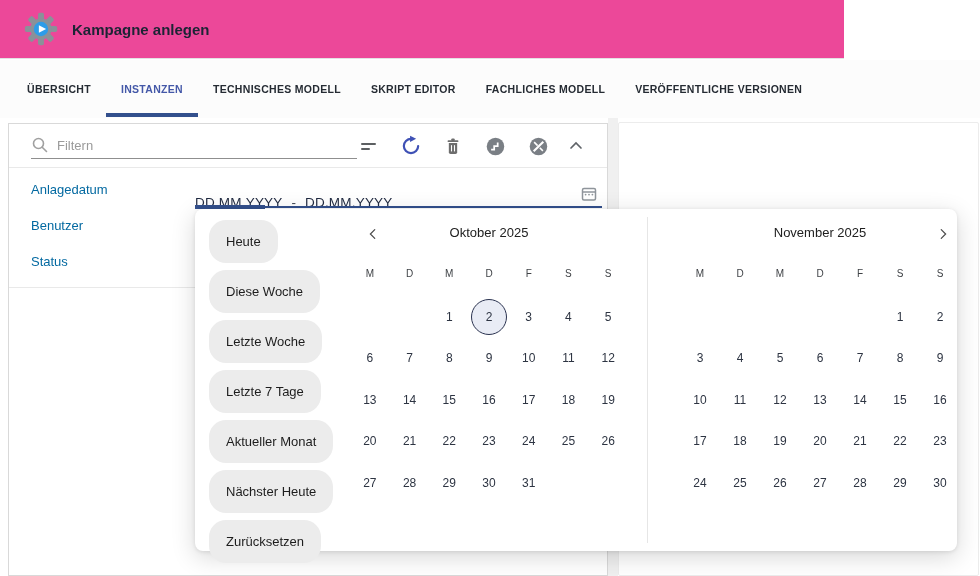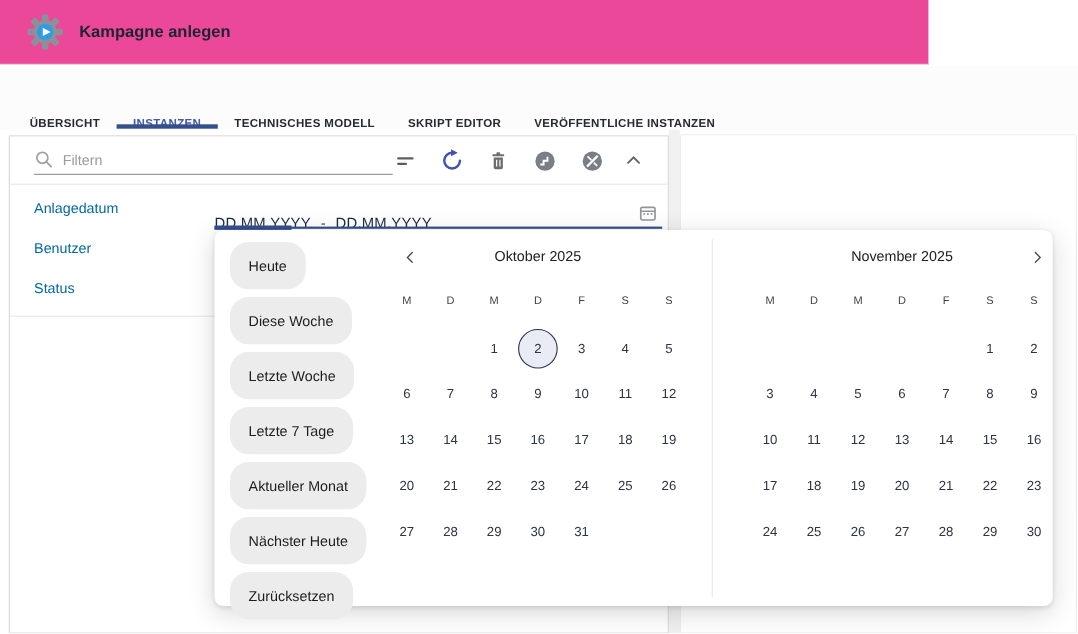--- a/index.html
+++ b/index.html
@@ -7,21 +7,21 @@
   body { font-family: "Liberation Sans", sans-serif; background:#ffffff; overflow:hidden; }
   #screen { position:relative; width:980px; height:576px; background:#ffffff; overflow:hidden; }
 
   
   .header { position:absolute; left:0; top:0; width:844px; height:59px; background:#ec4899; border-bottom:1px solid #e3e3e3; }
   .logo { position:absolute; left:24px; top:12px; width:34px; height:34px; }
   .app-title { position:absolute; left:72px; top:0; height:59px; display:flex; align-items:center; font-size:15px; font-weight:700; color:#1c2434; }
 
   
   .tabbar { position:absolute; left:0; top:60px; width:980px; height:58px; background:#fcfcfc; display:flex; align-items:stretch; padding-left:12px; }
-  .tab { position:relative; display:flex; align-items:flex-end; padding:0 15px; font-size:10.5px; font-weight:700; letter-spacing:.3px; color:#252b33; cursor:pointer; white-space:nowrap; }
+  .tab { position:relative; display:flex; align-items:center; padding:0 15px; font-size:10.5px; font-weight:700; letter-spacing:.3px; color:#252b33; cursor:pointer; white-space:nowrap; }
   .tab.active span { color:#4458a8; }
   .tab.active::after { content:""; position:absolute; left:0; right:0; bottom:1px; height:4px; background:#33508d; }
 
   
   .gap-strip { position:absolute; left:608px; top:118px; width:10px; height:458px; background:#f0f0f0; }
   .right-panel { position:absolute; left:618px; top:122px; width:361px; height:454px; background:#ffffff; border:1px solid #ececec; border-radius:2px; }
 
   .filter-panel { position:absolute; left:8px; top:123px; width:600px; height:453px; background:#fff; border:1px solid #d9d9d9; }
   .filter-row { position:absolute; left:0; top:0; right:0; height:44px; border-bottom:1px solid #e9e9e9; }
   .search-wrap { position:absolute; left:22px; top:7px; width:326px; height:28px; border-bottom:1px solid #8f8f8f; }
@@ -94,21 +94,24 @@
       <div class="tab active">
         <span>INSTANZEN</span>
       </div>
       <div class="tab">
         <span>TECHNISCHES MODELL</span>
       </div>
       <div class="tab">
         <span>SKRIPT EDITOR</span>
       </div>
       <div class="tab">
-        <span>VERÖFFENTLICHE INSTANZEN</span>
+        <span>FACHLICHES MODELL</span>
+      </div>
+      <div class="tab">
+        <span>VERÖFFENTLICHE VERSIONEN</span>
       </div>
     </div>
 
   <div class="gap-strip"></div>
   <div class="right-panel"></div>
 
   <div class="filter-panel">
     <div class="filter-row">
       <div class="search-wrap">
         <svg width="18" height="18" viewBox="0 0 18 18">

